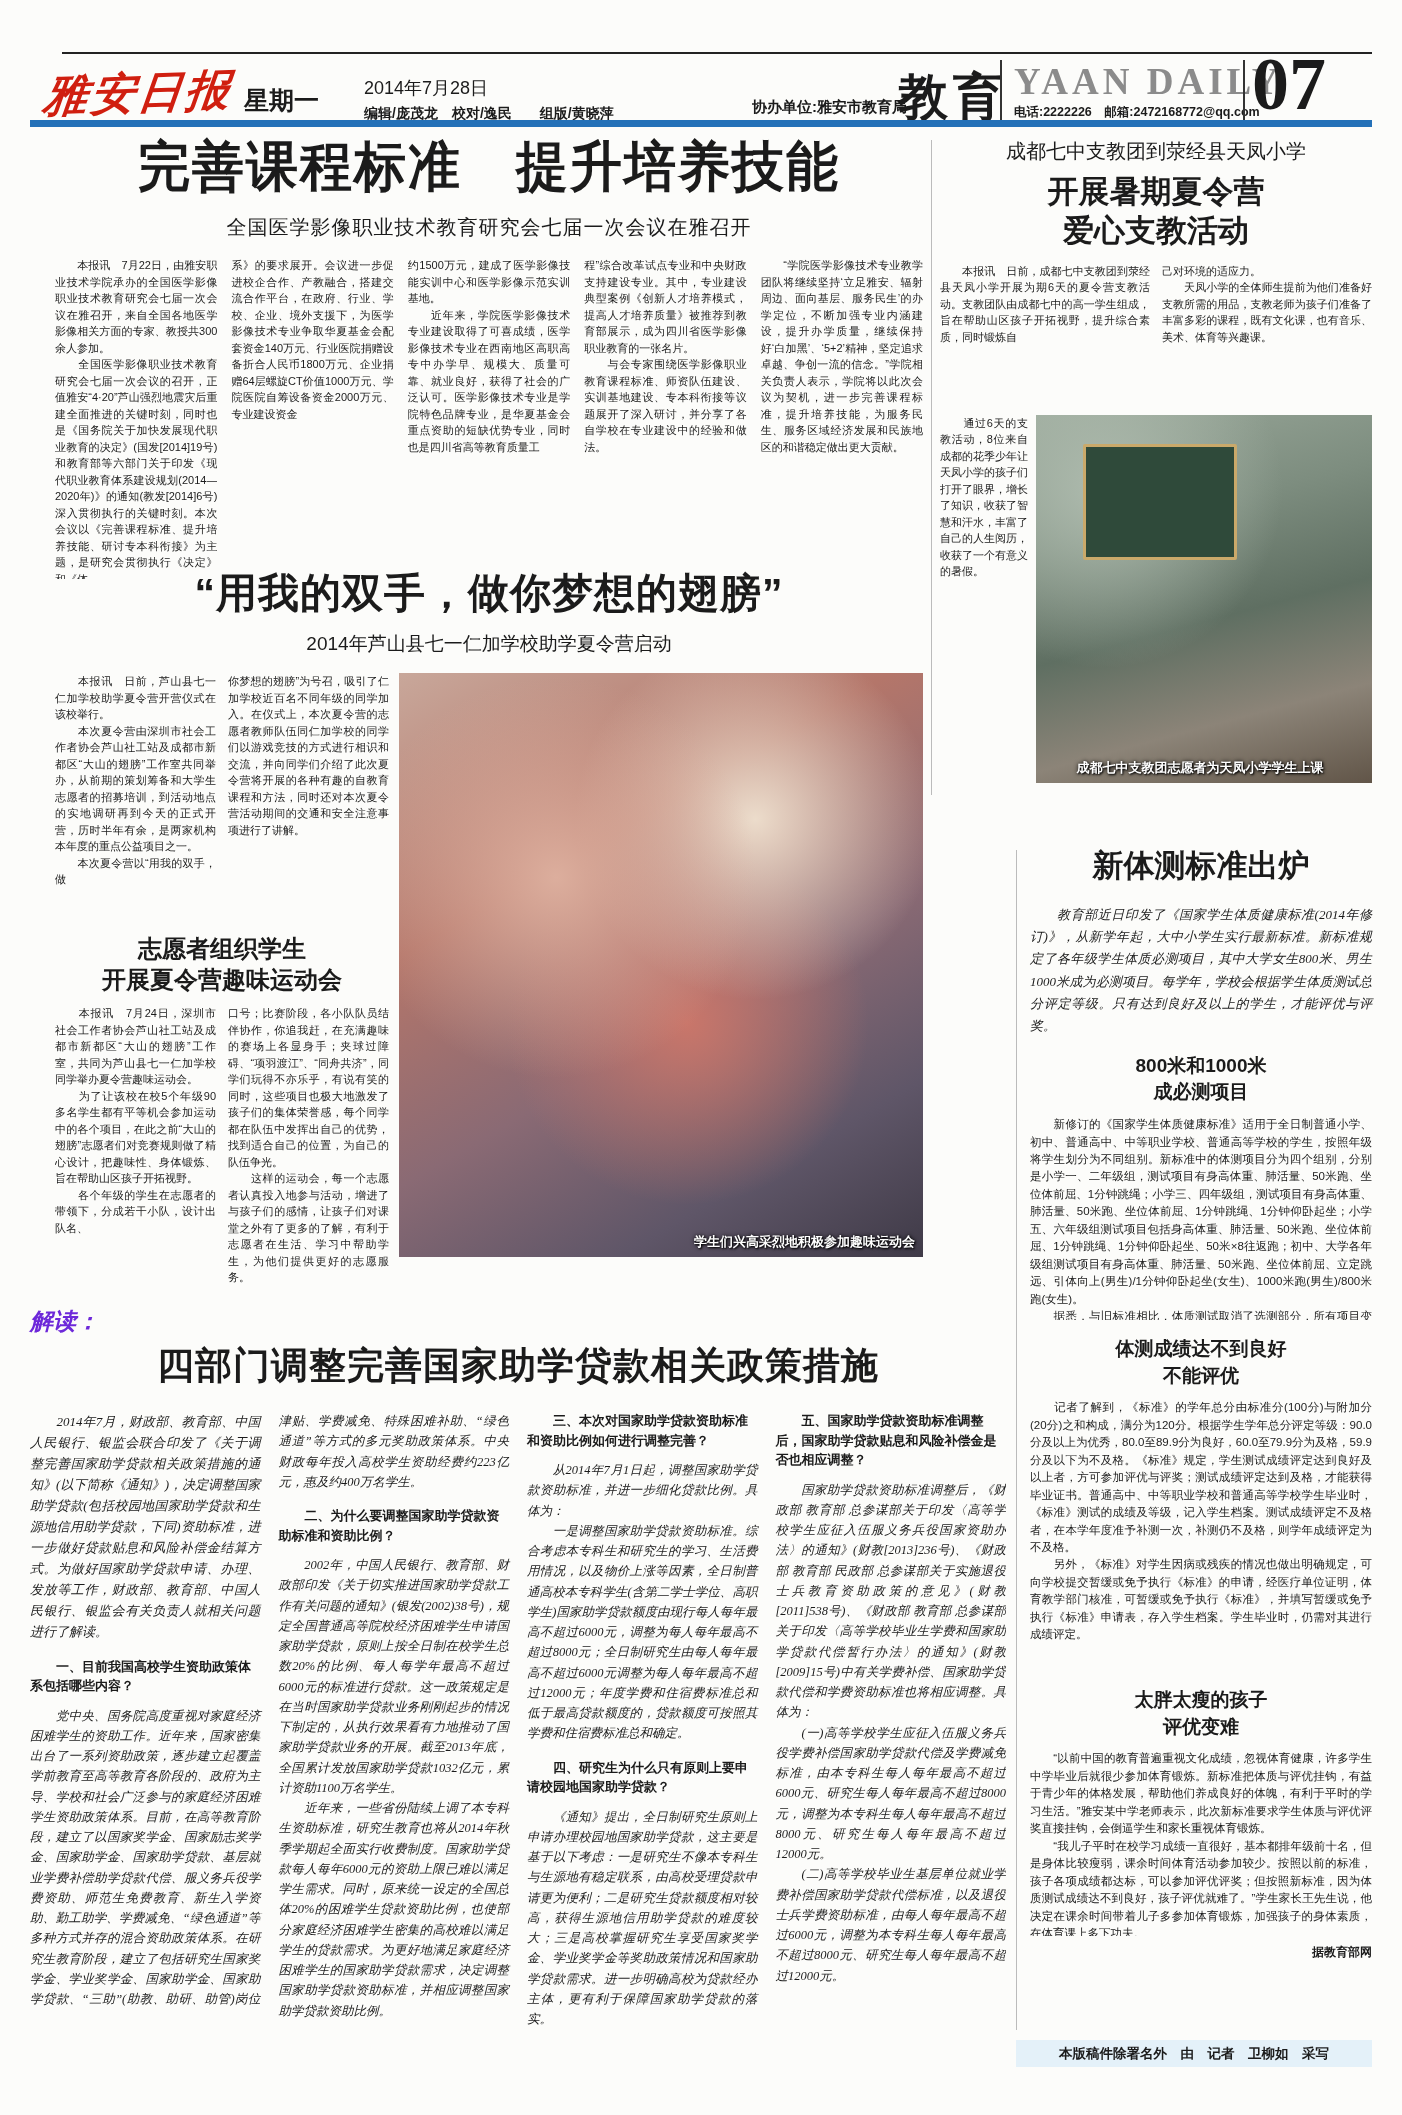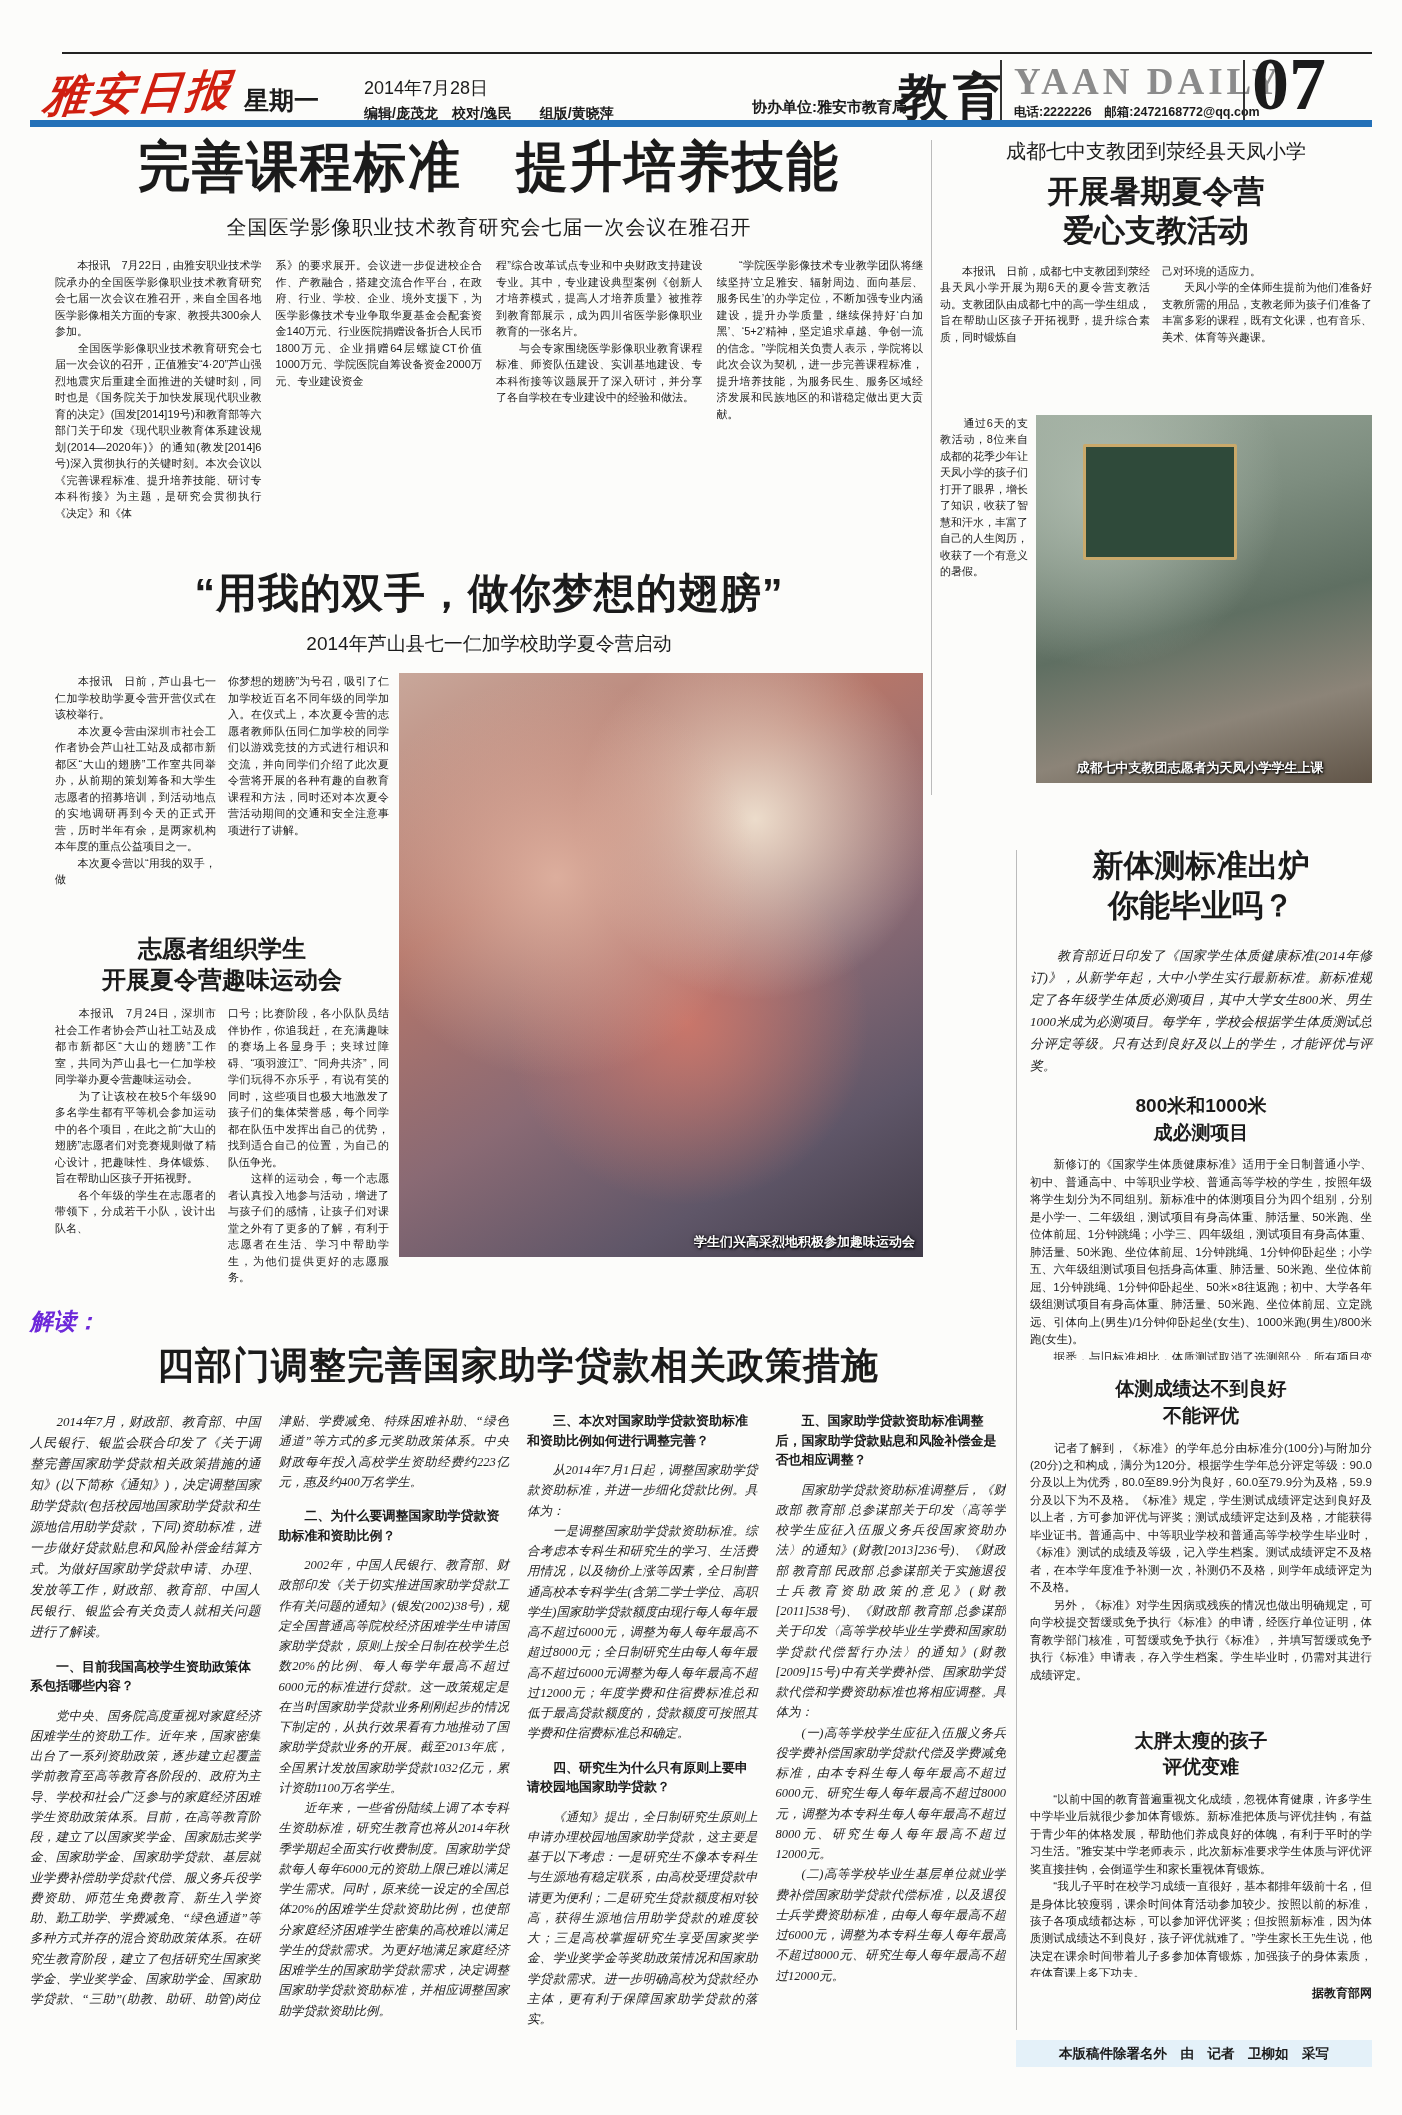--- a/index.html
+++ b/index.html
@@ -109,20 +109,22 @@
   <div class="abs pagenum">07</div>
   <div class="abs blue-bar" id="blueBar" style="background: rgb(36, 113, 184);"></div>
 
   <div class="abs main-art">
     <div class="main-headline">完善课程标准　提升培养技能</div>
     <div class="main-subhead">全国医学影像职业技术教育研究会七届一次会议在雅召开</div>
     <div class="cols main-cols">
       <div class="col">　　本报讯　7月22日，由雅安职业技术学院承办的全国医学影像职业技术教育研究会七届一次会议在雅召开，来自全国各地医学影像相关方面的专家、教授共300余人参加。
 　　全国医学影像职业技术教育研究会七届一次会议的召开，正值雅安“4·20”芦山强烈地震灾后重建全面推进的关键时刻，同时也是《国务院关于加快发展现代职业教育的决定》(国发[2014]19号)和教育部等六部门关于印发《现代职业教育体系建设规划(2014—2020年)》的通知(教发[2014]6号)深入贯彻执行的关键时刻。本次会议以《完善课程标准、提升培养技能、研讨专本科衔接》为主题，是研究会贯彻执行《决定》和《体</div>
       <div class="col">系》的要求展开。会议进一步促进校企合作、产教融合，搭建交流合作平台，在政府、行业、学校、企业、境外支援下，为医学影像技术专业争取华夏基金会配套资金140万元、行业医院捐赠设备折合人民币1800万元、企业捐赠64层螺旋CT价值1000万元、学院医院自筹设备资金2000万元、专业建设资金</div>
+      <div class="col">约1500万元，建成了医学影像技能实训中心和医学影像示范实训基地。
+　　近年来，学院医学影像技术专业建设取得了可喜成绩，医学影像技术专业在西南地区高职高专中办学早、规模大、质量可靠、就业良好，获得了社会的广泛认可。医学影像技术专业是学院特色品牌专业，是华夏基金会重点资助的短缺优势专业，同时也是四川省高等教育质量工</div>
       <div class="col">程”综合改革试点专业和中央财政支持建设专业。其中，专业建设典型案例《创新人才培养模式，提高人才培养质量》被推荐到教育部展示，成为四川省医学影像职业教育的一张名片。
 　　与会专家围绕医学影像职业教育课程标准、师资队伍建设、实训基地建设、专本科衔接等议题展开了深入研讨，并分享了各自学校在专业建设中的经验和做法。</div>
       <div class="col">　　“学院医学影像技术专业教学团队将继续坚持‘立足雅安、辐射周边、面向基层、服务民生’的办学定位，不断加强专业内涵建设，提升办学质量，继续保持好‘白加黑’、‘5+2’精神，坚定追求卓越、争创一流的信念。”学院相关负责人表示，学院将以此次会议为契机，进一步完善课程标准，提升培养技能，为服务民生、服务区域经济发展和民族地区的和谐稳定做出更大贡献。</div>
     </div>
   </div>
 
   <div class="abs vr vr1"></div>
   <div class="abs vr vr2"></div>
 
   <div class="abs sup-art">
@@ -170,21 +172,20 @@
       </div>
       <div class="photo camp-photo">
         <div class="caption right">学生们兴高采烈地积极参加趣味运动会</div>
       </div>
     </div>
   </div>
 
   <div class="abs fit-art">
     <div class="fit-headline">
       <div>新体测标准出炉</div>
-      <div>你能毕业吗？</div>
     </div>
     <div class="fit-lead serifbody">　　教育部近日印发了《国家学生体质健康标准(2014年修订)》，从新学年起，大中小学生实行最新标准。新标准规定了各年级学生体质必测项目，其中大学女生800米、男生1000米成为必测项目。每学年，学校会根据学生体质测试总分评定等级。只有达到良好及以上的学生，才能评优与评奖。</div>
 
     <div class="fit-sec-h">
       <div>800米和1000米</div>
       <div>成必测项目</div>
     </div>
     <div class="fit-body fb1">　　新修订的《国家学生体质健康标准》适用于全日制普通小学、初中、普通高中、中等职业学校、普通高等学校的学生，按照年级将学生划分为不同组别。新标准中的体测项目分为四个组别，分别是小学一、二年级组，测试项目有身高体重、肺活量、50米跑、坐位体前屈、1分钟跳绳；小学三、四年级组，测试项目有身高体重、肺活量、50米跑、坐位体前屈、1分钟跳绳、1分钟仰卧起坐；小学五、六年级组测试项目包括身高体重、肺活量、50米跑、坐位体前屈、1分钟跳绳、1分钟仰卧起坐、50米×8往返跑；初中、大学各年级组测试项目有身高体重、肺活量、50米跑、坐位体前屈、立定跳远、引体向上(男生)/1分钟仰卧起坐(女生)、1000米跑(男生)/800米跑(女生)。
 　　据悉，与旧标准相比，体质测试取消了选测部分，所有项目变为必测，每一项每个年级都有相对应的分数和等级。此次额外规定800、1000米是中学生和大学生的必测项目。</div>
 

